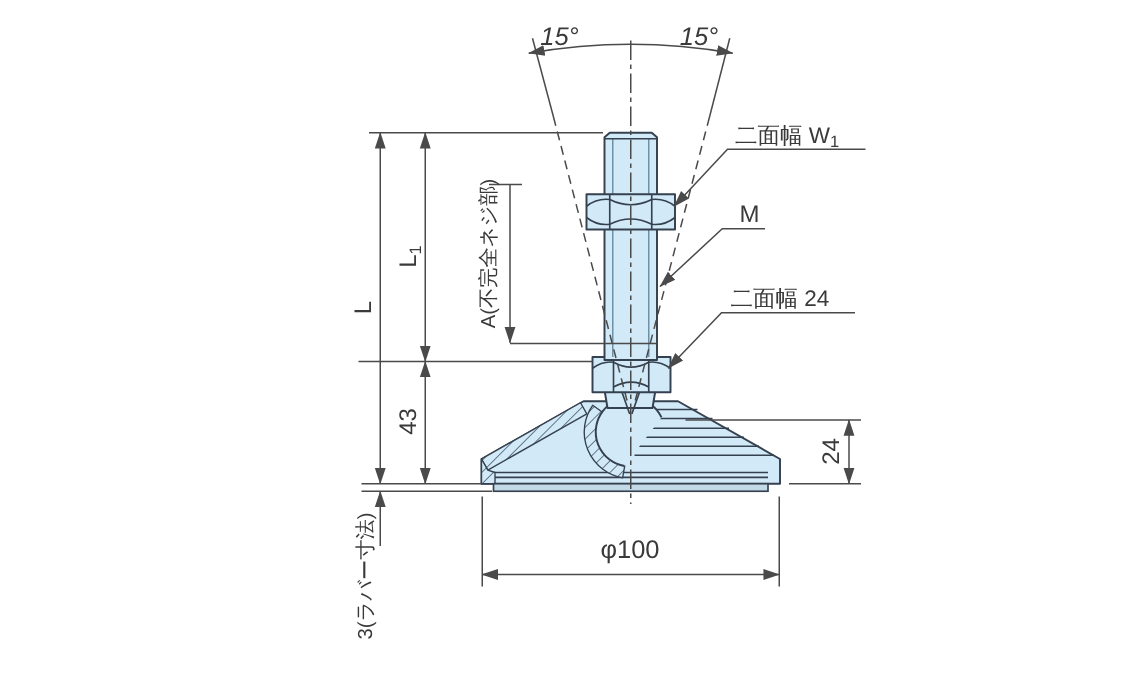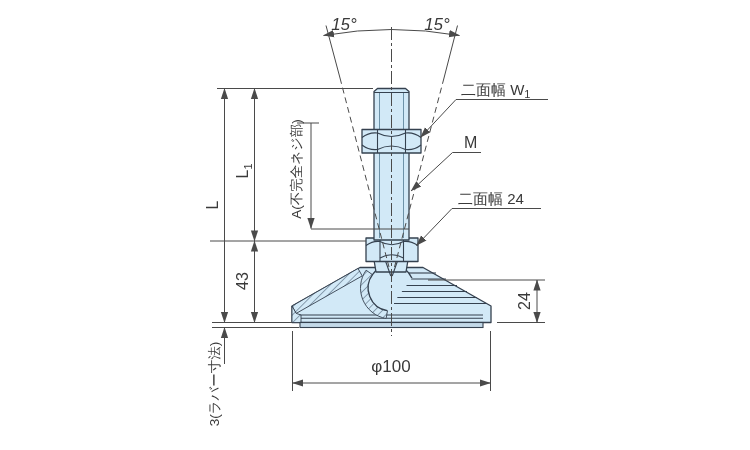--- a/index.html
+++ b/index.html
@@ -1,16 +1,16 @@
 <!DOCTYPE html>
 <html style="--part-fill: #d2e9f7; --part-outline: #35414f; --rubber-fill: #c3d9e8; --hatch: #3d5268; --dim-line: #4a4a4a; --text: #3a3a3a;"><head>
 <meta charset="utf-8">
 <style>
   html,body{margin:0;padding:0;background:#ffffff;}
-  .stage{position:relative;width:649px;height:450px;background:#fff;overflow:hidden;}
+  .stage{position:relative;width:649px;height:450px;background:#fff;overflow:hidden;margin-left:29px;}
   svg{display:block;}
   .t{font-family:"Liberation Sans","DejaVu Sans",sans-serif;fill:var(--text,#3a3a3a);}
   .ital{font-style:italic;}
   .part{fill:var(--part-fill,#d2e9f7);stroke:var(--part-outline,#35414f);stroke-width:1.3;stroke-linejoin:round;}
   .pline{stroke:var(--part-outline,#35414f);stroke-width:1.1;fill:none;}
   .pline-th{stroke:#6d92a8;stroke-width:1;fill:none;}
   .rubber{fill:var(--rubber-fill,#c3d9e8);stroke:var(--part-outline,#35414f);stroke-width:1.1;}
   .hatchfill{fill:url(#hatch);stroke:var(--part-outline,#35414f);stroke-width:0.9;stroke-linejoin:round;}
   .hatch-bg{fill:var(--part-fill,#d2e9f7);}
   .hatch-line{stroke:var(--hatch,#3d5268);stroke-width:1;}

